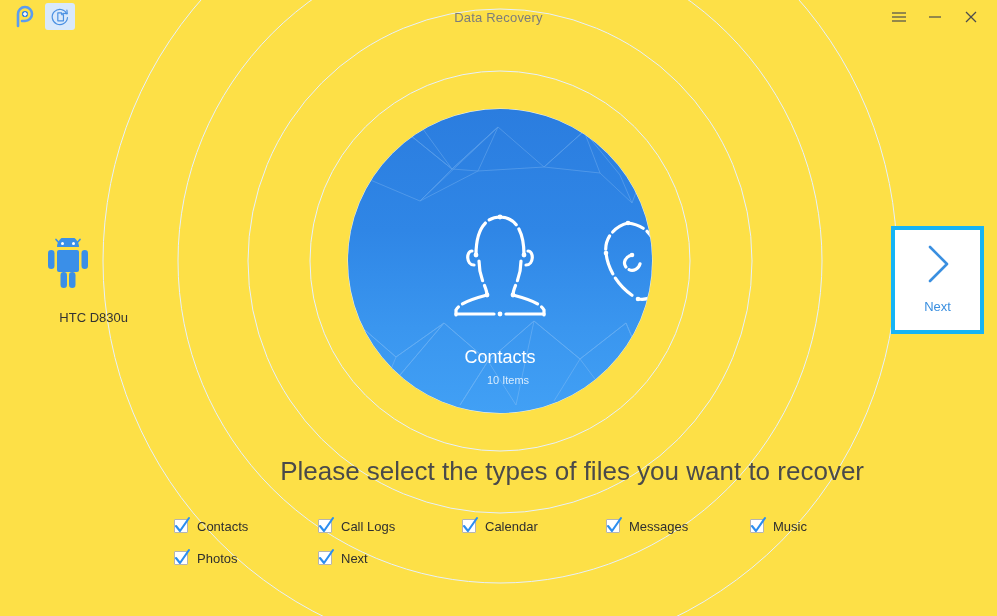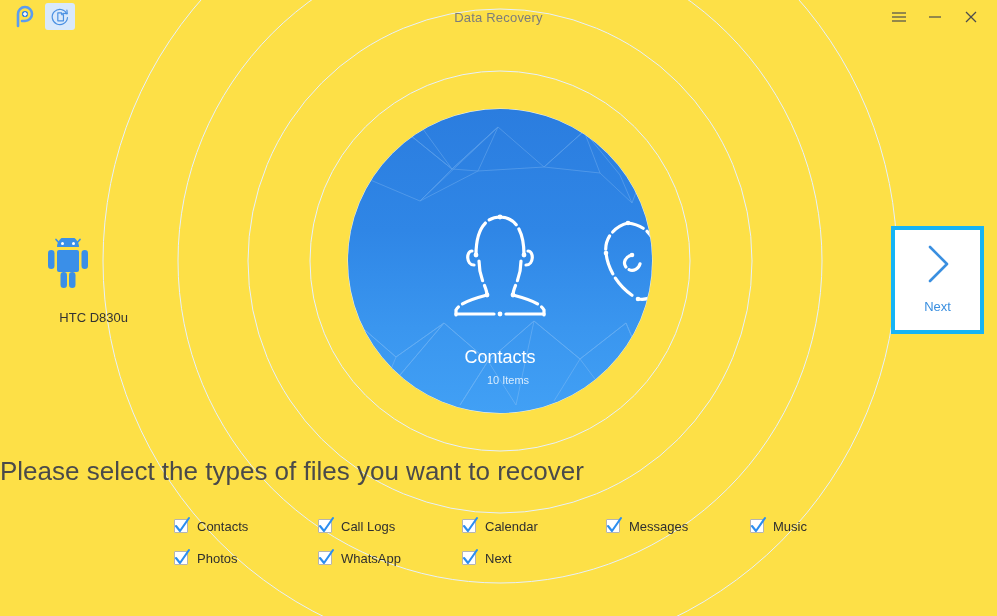--- a/index.html
+++ b/index.html
@@ -199,21 +199,21 @@
     color: #3a8fe0;
     user-select: none;
   }
 
   
   .prompt {
     position: absolute;
     left: 0;
     top: 456px;
     width: 864px;
-    text-align: left;
+    text-align: right;
     font-size: 26px;
     font-weight: 400;
     color: #4a4a4a;
     z-index: 20;
     user-select: none;
   }
 
   
   .types {
     position: absolute;
@@ -472,28 +472,20 @@
       <span class="cbx">
         <svg width="18" height="20" viewBox="0 0 18 20">
             <polyline points="3,11 7,16 16,3" fill="none" stroke="#2b8ef0" stroke-width="2.1" stroke-linecap="round" stroke-linejoin="round"></polyline>
           </svg>
       </span>
       <span class="type-label">Photos</span>
     </div>
 
 
 
-    <div class="type-item">
-      <span class="cbx">
-        <svg width="18" height="20" viewBox="0 0 18 20">
-            <polyline points="3,11 7,16 16,3" fill="none" stroke="#2b8ef0" stroke-width="2.1" stroke-linecap="round" stroke-linejoin="round"></polyline>
-          </svg>
-      </span>
-      <span class="type-label">WhatsApp</span>
-    </div>
 
     <div class="type-item">
       <span class="cbx">
         <svg width="18" height="20" viewBox="0 0 18 20">
             <polyline points="3,11 7,16 16,3" fill="none" stroke="#2b8ef0" stroke-width="2.1" stroke-linecap="round" stroke-linejoin="round"></polyline>
           </svg>
       </span>
       <span class="type-label">Next</span>
     </div>
 

